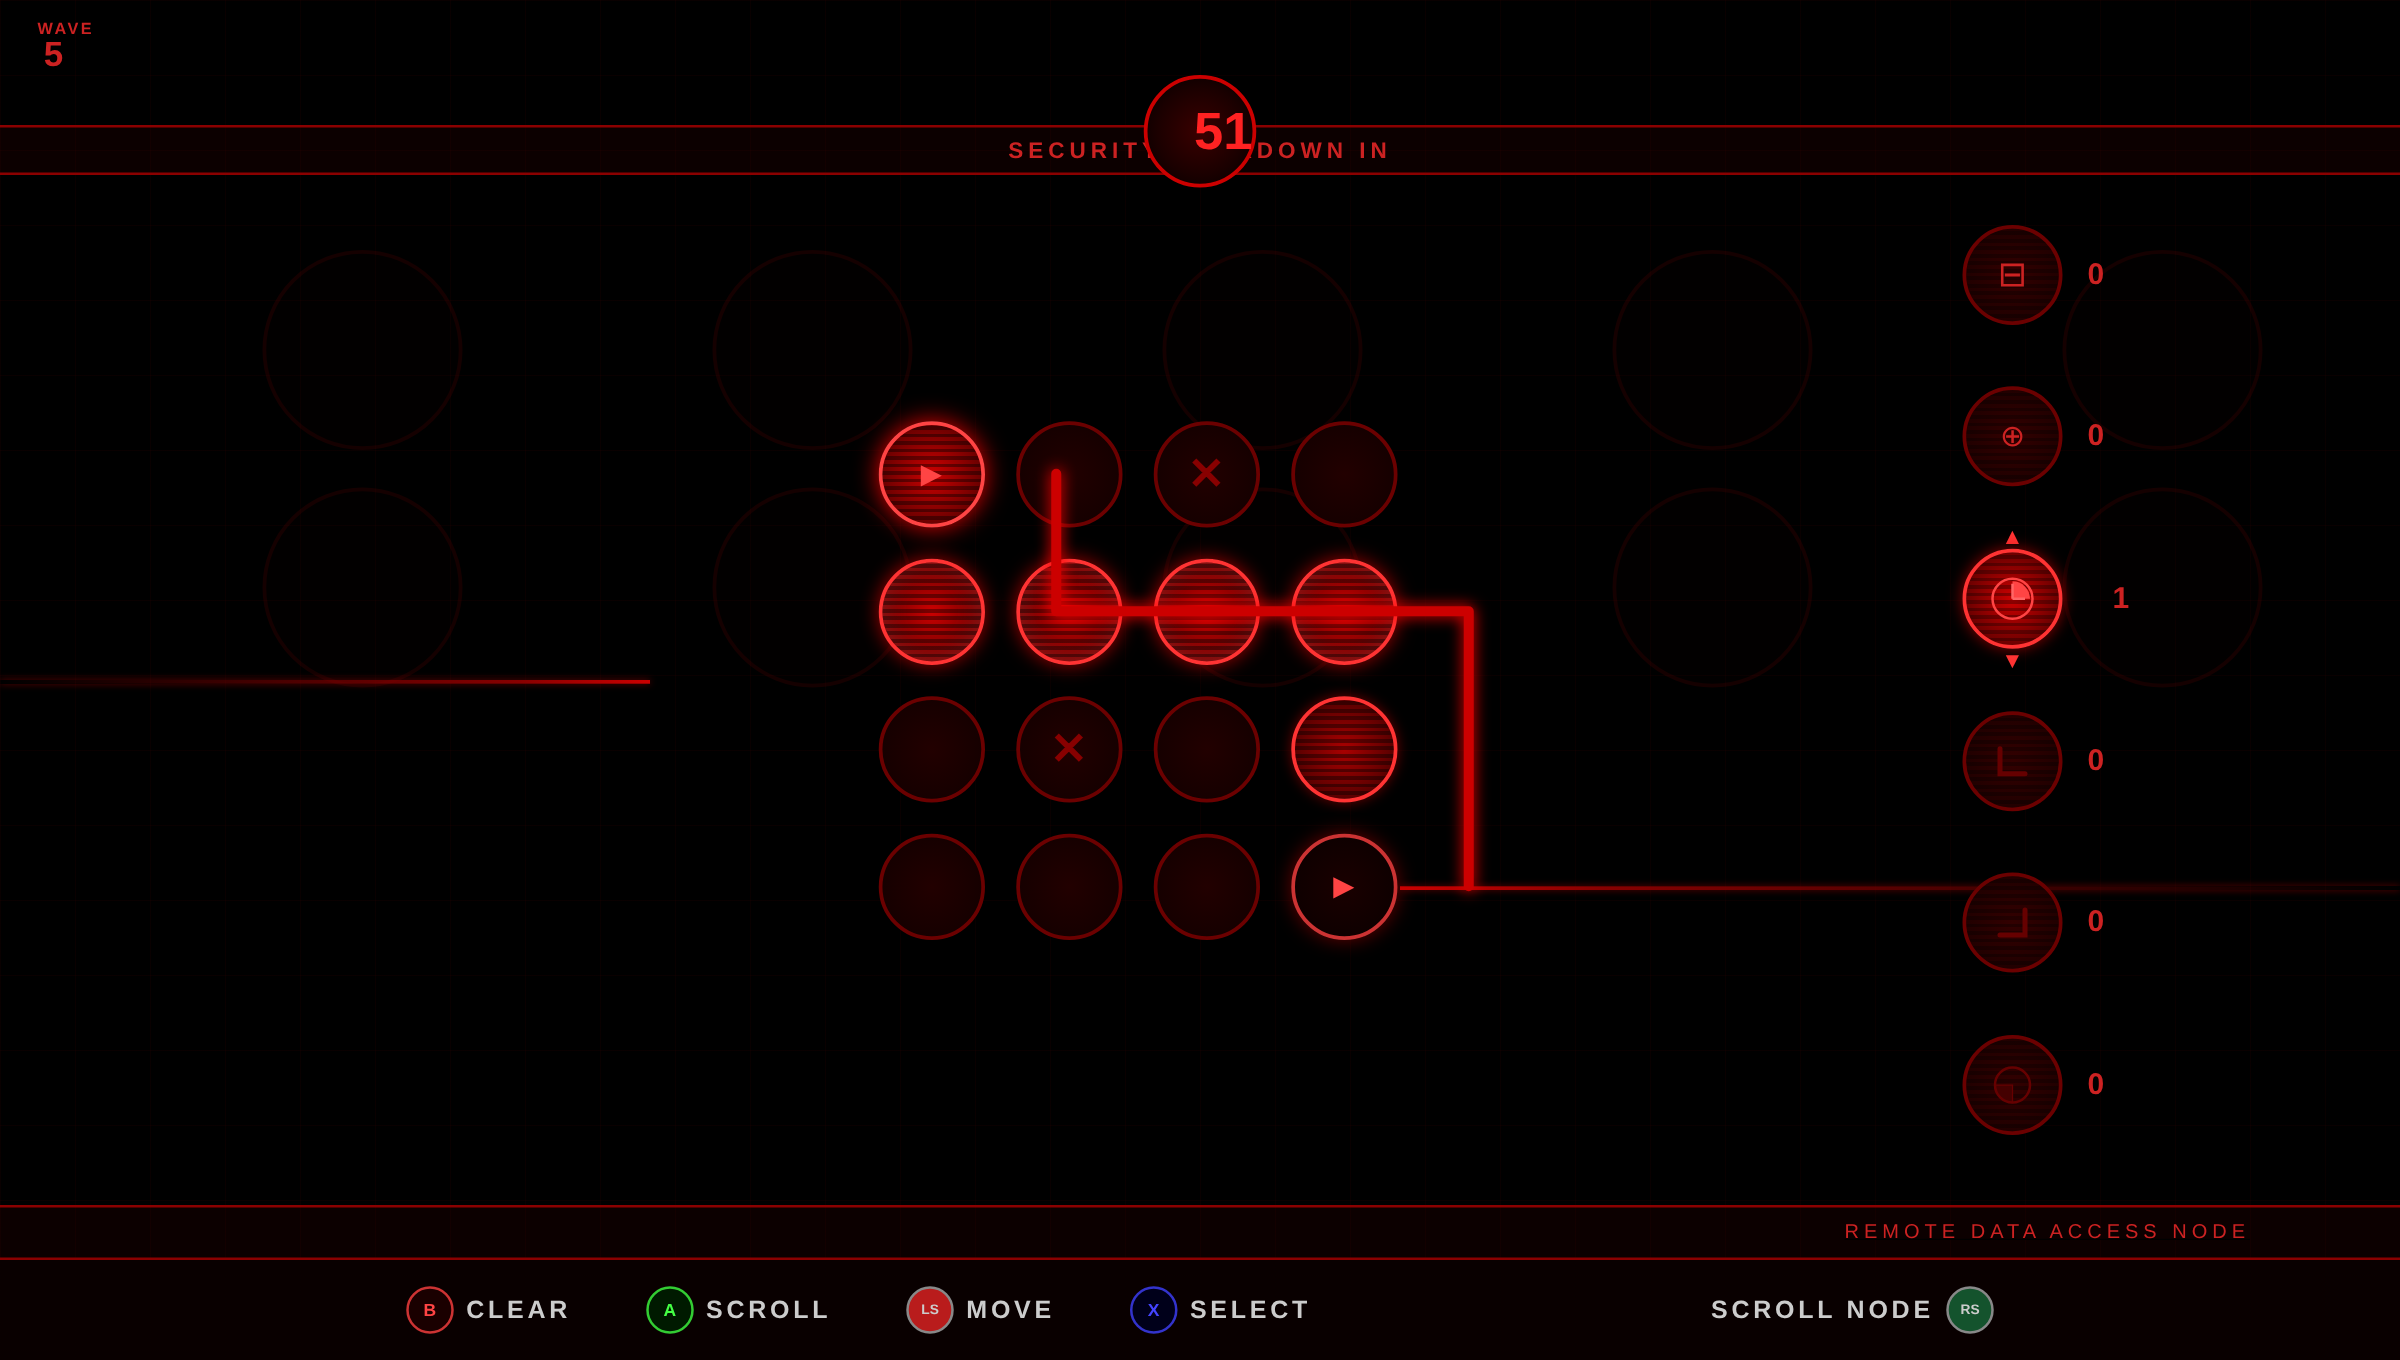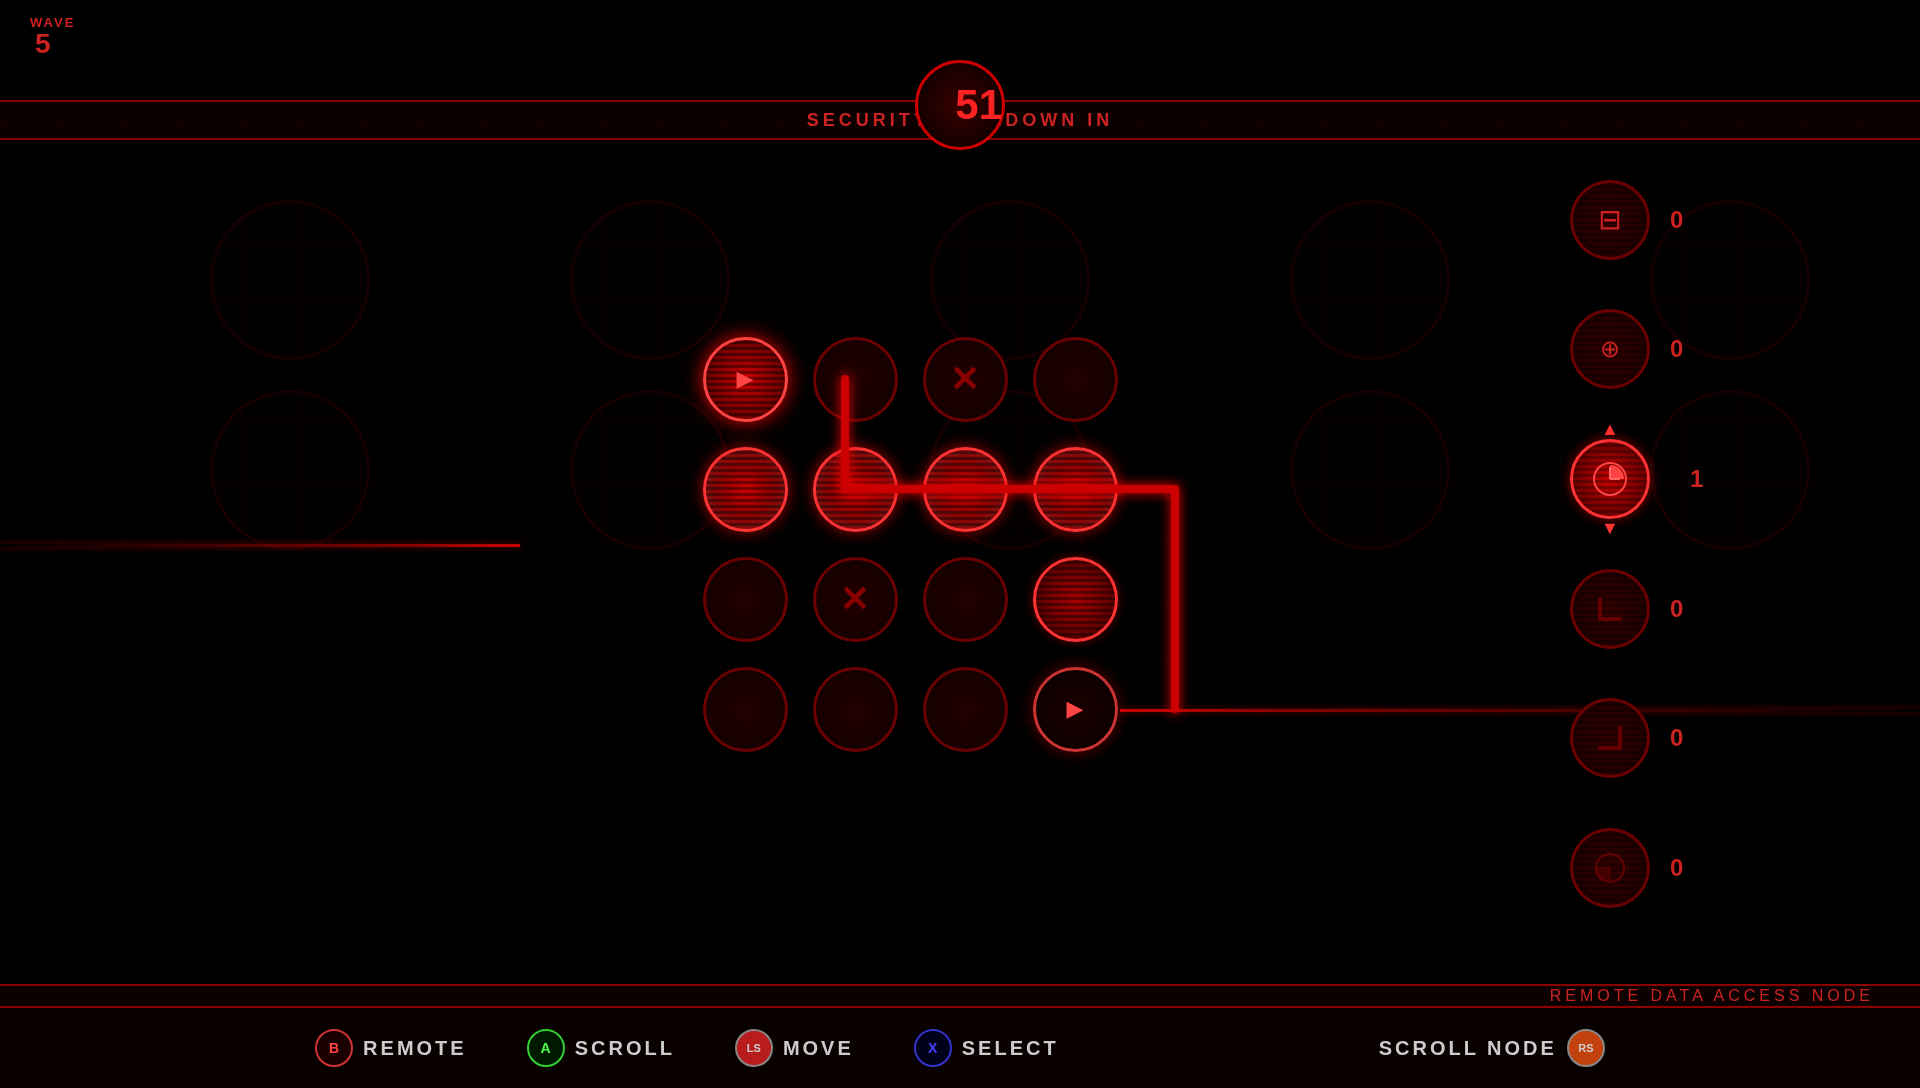--- a/index.html
+++ b/index.html
@@ -261,28 +261,28 @@
       color: #ff3333;
       font-size: 18px;
     }
 
     
     .bottom-bar {
       position: absolute;
       bottom: 80px;
       left: 0;
       right: 0;
-      height: 24px;
+      height: 44px;
       border-top: 2px solid #8b0000;
       border-bottom: 2px solid #8b0000;
       background: rgba(80,0,0,0.15);
       display: flex;
       align-items: center;
       justify-content: flex-end;
-      padding-right: 46px;
+      padding-right: 120px;
       text-decoration: underline;
     }
 
     .bottom-bar-text {
       color: #cc2222;
       font-size: 16px;
       letter-spacing: 4px;
     }
 
     
@@ -314,21 +314,21 @@
       justify-content: center;
       font-size: 14px;
       font-weight: bold;
       border: 2px solid;
     }
 
     .btn-b { background: #1a0000; border-color: #cc3333; color: #ff4444; }
     .btn-a { background: #001a00; border-color: #33cc33; color: #44ff44; }
     .btn-ls { background: #b91c1c; border-color: #888; color: #ccc; font-size: 11px; }
     .btn-x { background: #00001a; border-color: #3333cc; color: #4444ff; }
-    .btn-rs { background: #c2410c; border-color: #888; color: #ccc; font-size: 11px; }
+    .btn-rs { background: #14532d; border-color: #888; color: #ccc; font-size: 11px; }
 
     .btn-label {
       color: #cccccc;
       font-size: 20px;
       letter-spacing: 3px;
       font-weight: bold;
     }
   </style>
 </head>
 <body>
@@ -521,21 +521,21 @@
 <div class="bottom-bar">
   <span class="bottom-bar-text">REMOTE DATA ACCESS NODE</span>
 </div>
 
 <div class="button-bar">
 
   <div class="btn-item">
     <div class="btn-circle btn-b">
       <span>B</span>
     </div>
-    <span class="btn-label">REMOTE</span>
+    <span class="btn-label">CLEAR</span>
   </div>
 
   <div class="btn-item">
     <div class="btn-circle btn-a">
       <span>A</span>
     </div>
     <span class="btn-label">SCROLL</span>
   </div>
 
   <div class="btn-item">

